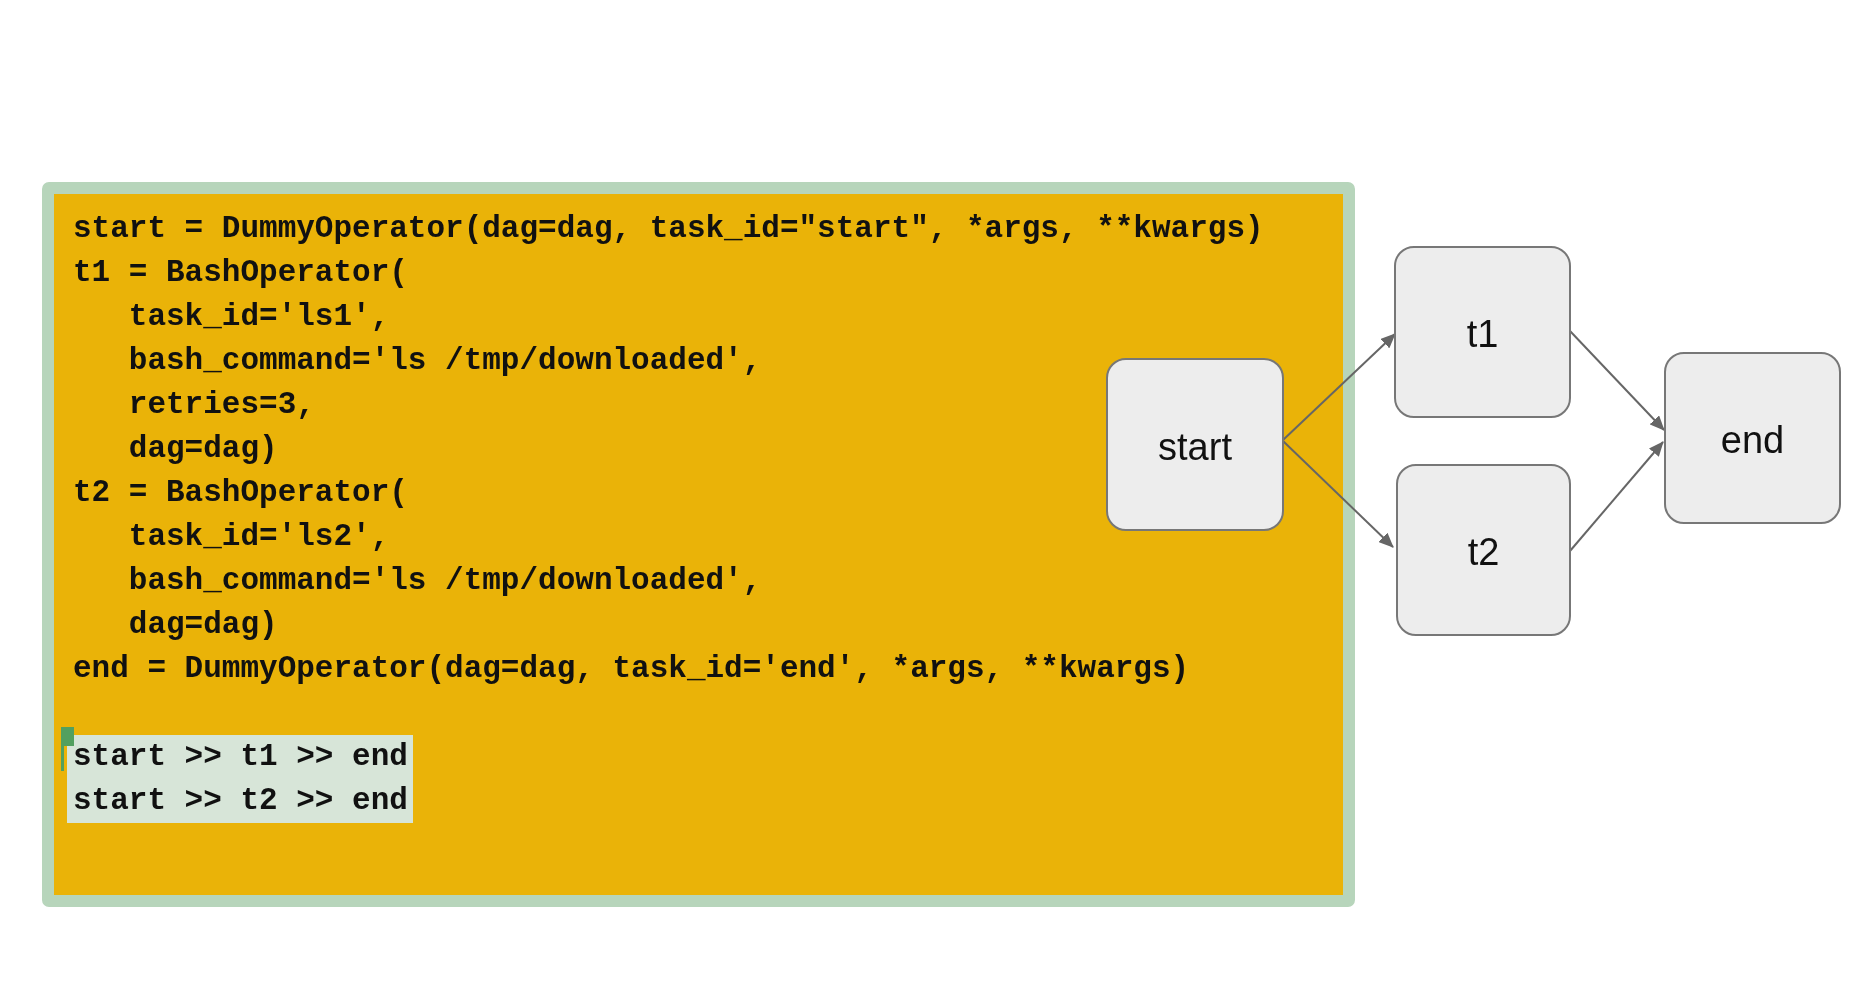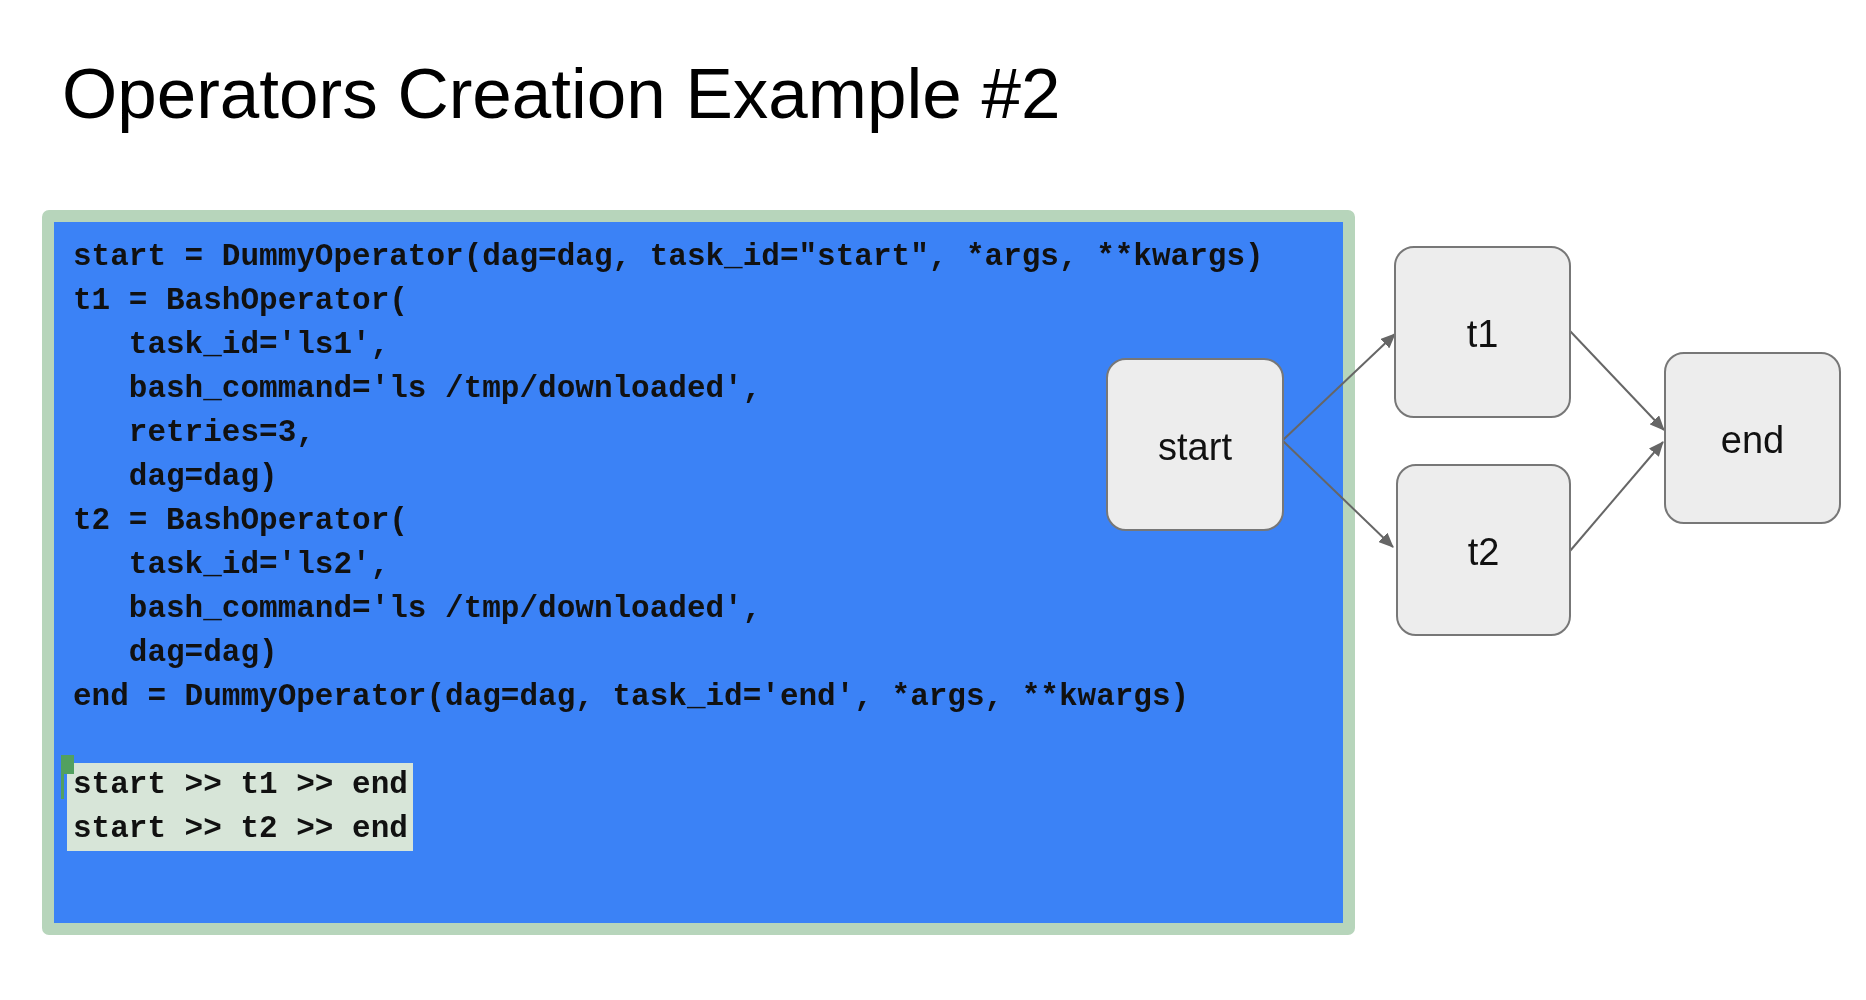--- a/index.html
+++ b/index.html
@@ -76,23 +76,22 @@
   .dag-svg text {
     font-family: "Liberation Sans", sans-serif;
     font-size: 38px;
   }
 </style>
 </head>
 <body>
 
 <div class="slide" style="background: rgb(255, 255, 255);">
 
-  <h1 class="title">Operators Creation Example #2</h1>
 
-  <div class="codebox" style="border-color: rgb(183, 213, 187); background: #3b82f6; margin-top: 28px;">
+  <div class="codebox" style="border-color: rgb(183, 213, 187); background: #eab308;">
     <pre class="code" id="code-lines" style="color: rgb(17, 17, 17);"><div class="code-line"><span>start = DummyOperator(dag=dag, task_id="start", *args, **kwargs)</span></div><div class="code-line"><span>t1 = BashOperator(</span></div><div class="code-line"><span>   task_id='ls1',</span></div><div class="code-line"><span>   bash_command='ls /tmp/downloaded',</span></div><div class="code-line"><span>   retries=3,</span></div><div class="code-line"><span>   dag=dag)</span></div><div class="code-line"><span>t2 = BashOperator(</span></div><div class="code-line"><span>   task_id='ls2',</span></div><div class="code-line"><span>   bash_command='ls /tmp/downloaded',</span></div><div class="code-line"><span>   dag=dag)</span></div><div class="code-line"><span>end = DummyOperator(dag=dag, task_id='end', *args, **kwargs)</span></div><div class="code-line"></div><div class="code-line"><span class="hl" style="background: rgb(215, 229, 216);">start &gt;&gt; t1 &gt;&gt; end</span></div><div class="code-line"><span class="hl" style="background: rgb(215, 229, 216);">start &gt;&gt; t2 &gt;&gt; end</span></div></pre>
     <div class="collab-cursor" id="collab-cursor" style="background: rgb(82, 160, 95);">
       <div class="flag" style="background: rgb(82, 160, 95);"></div>
     </div>
   </div>
 
   <svg class="dag-svg" id="dag" viewBox="0 0 1866 1000" xmlns="http://www.w3.org/2000/svg">
     <defs>
       <marker id="arrowhead" markerUnits="userSpaceOnUse" markerWidth="16" markerHeight="13" refX="14" refY="6.5" orient="auto">
         <path id="arrowhead-path" d="M0,0 L15,6.5 L0,13 Z" fill="#666666"></path>

